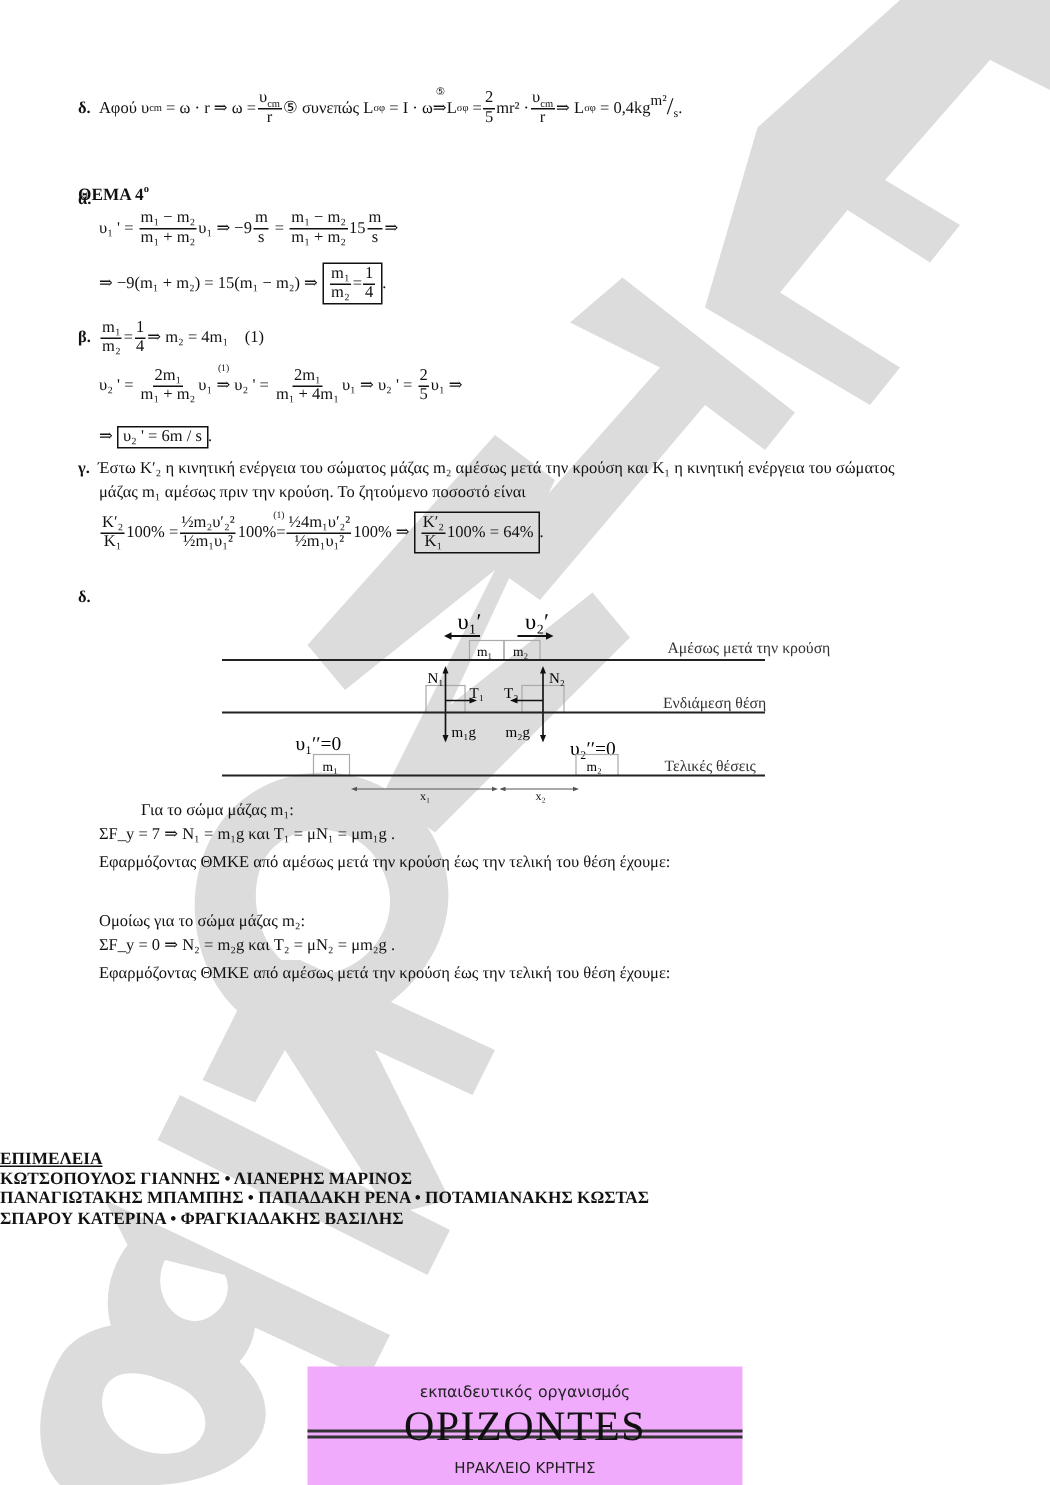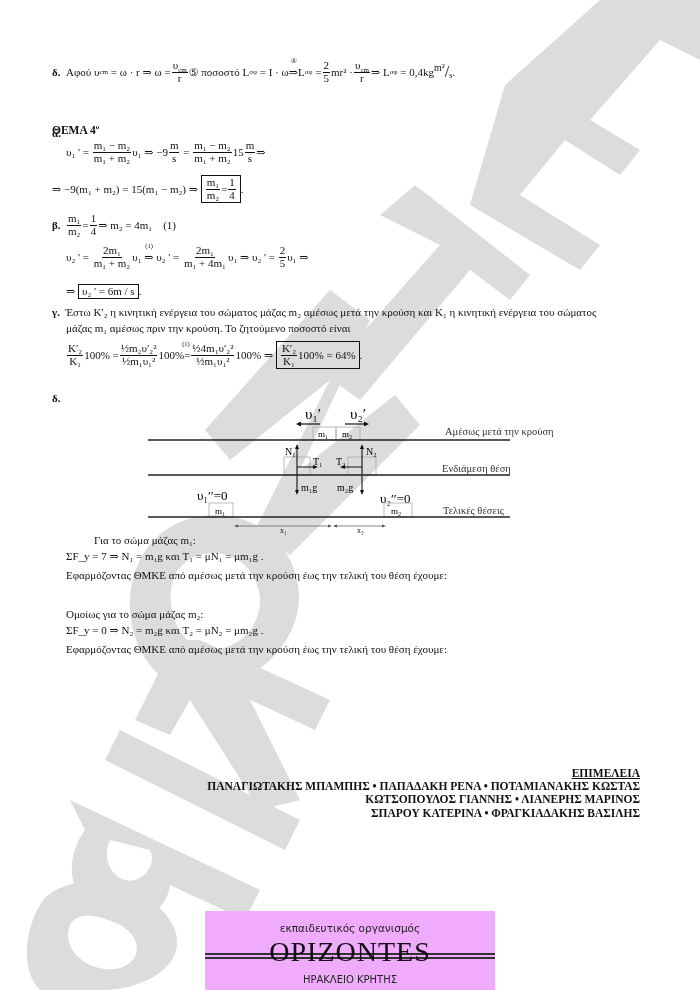--- a/index.html
+++ b/index.html
@@ -10,21 +10,21 @@
   .abs { position:absolute; white-space:nowrap; line-height:1; }
   .b { font-weight:bold;margin-top:24px; }
   .frac { display:inline-flex; flex-direction:column; align-items:center; vertical-align:middle; margin:0 1px; }
   .frac > span { display:block; padding:0 1px; line-height:1.05; }
   .frac > span.num { border-bottom:1px solid #111; }
   .row { display:flex; align-items:center; white-space:nowrap; }
   sub, sup { font-size:7px; line-height:0; }
   .box { border:1.3px solid #111; padding:1px 3px; display:inline-flex; align-items:center; }
   .lab { font-weight:bold; }
   .sig-title { text-decoration:underline; }
-  .sig { position:absolute; left:0; width:640px; text-align:right; font-weight:bold; font-size:11.5px; line-height:1.15; }
+  .sig { position:absolute; left:0; width:640px; text-align:left; font-weight:bold; font-size:11.5px; line-height:1.15; }
   svg text { font-family:"Liberation Serif", serif; }
 </style>
 </head>
 <body>
 
 <svg class="wm" viewBox="0 0 700 990">
   <g fill="#dcdcdc">
 
     <polygon points="505,85 600,0 700,0 700,60 660,40 590,120 640,150 620,175 565,140 520,195 600,245 580,270 470,205"></polygon>
 
@@ -49,21 +49,21 @@
   <div class="abs row" style="left:52px; top:60px; font-size:11px;">
     <span class="lab">δ.</span>&nbsp;&nbsp;
     <span>Αφού</span>&nbsp;
     <span>υ</span><sub>cm</sub>&nbsp;
     <span>= ω · r ⇒ ω =</span>
     <span class="frac">
         <span class="num"><span>υ</span><sub>cm</sub></span>
         <span>r</span>
       </span>
     <span>⑤</span>&nbsp;
-    <span>ποσοστό</span>&nbsp;
+    <span>συνεπώς</span>&nbsp;
     <span>L</span><sub>σφ</sub>&nbsp;
     <span>= I · ω</span>
     <span style="position:relative; display:inline-block;">⇒<span style="position:absolute; left:2px; top:-9px; font-size:7px;">⑤</span></span>
     <span>L</span><sub>σφ</sub>&nbsp;=
     <span class="frac">
         <span class="num">2</span>
         <span>5</span>
       </span>
     <span>mr²  ·</span>
     <span class="frac">
@@ -98,21 +98,21 @@
         <span class="num">m₁ − m₂</span>
         <span>m₁ + m₂</span>
       </span>
     <span>15</span>
     <span class="frac">
         <span class="num">m</span>
         <span>s</span>
       </span>
     <span>⇒</span>
   </div>
-  <div class="abs row" style="left:52px; top:175px;">
+  <div class="abs row" style="left:66px; top:175px;">
     <span>⇒ −9(m₁ + m₂) = 15(m₁ − m₂) ⇒</span>&nbsp;
     <span class="box">
       <span class="frac">
           <span class="num">m₁</span>
           <span>m₂</span>
         </span>
       <span>=</span>
       <span class="frac">
           <span class="num">1</span>
           <span>4</span>
@@ -254,22 +254,22 @@
 
   <div class="abs" style="left:66px; top:535px;margin-left:28px;">Για το σώμα μάζας m₁:</div>
   <div class="abs" style="left:66px; top:551px;">ΣF_y = 7 ⇒ N₁ = m₁g   και  T₁ = μN₁ = μm₁g .</div>
   <div class="abs" style="left:66px; top:570px;">Εφαρμόζοντας ΘΜΚΕ από αμέσως μετά την κρούση έως την τελική του θέση έχουμε:</div>
   <div class="abs" style="left:66px; top:609px;">Ομοίως για το σώμα μάζας m₂:</div>
   <div class="abs" style="left:66px; top:625px;">ΣF_y = 0 ⇒ N₂ = m₂g   και  T₂ = μN₂ = μm₂g .</div>
   <div class="abs" style="left:66px; top:644px;">Εφαρμόζοντας ΘΜΚΕ από αμέσως μετά την κρούση έως την τελική του θέση έχουμε:</div>
 
   <div class="sig" style="top:767px;">
     <div class="sig-title">ΕΠΙΜΕΛΕΙΑ</div>
+    <div>ΚΩΤΣΟΠΟΥΛΟΣ ΓΙΑΝΝΗΣ • ΛΙΑΝΕΡΗΣ ΜΑΡΙΝΟΣ</div>
     <div>ΠΑΝΑΓΙΩΤΑΚΗΣ ΜΠΑΜΠΗΣ • ΠΑΠΑΔΑΚΗ ΡΕΝΑ • ΠΟΤΑΜΙΑΝΑΚΗΣ ΚΩΣΤΑΣ</div>
-    <div>ΚΩΤΣΟΠΟΥΛΟΣ ΓΙΑΝΝΗΣ • ΛΙΑΝΕΡΗΣ ΜΑΡΙΝΟΣ</div>
     <div>ΣΠΑΡΟΥ ΚΑΤΕΡΙΝΑ • ΦΡΑΓΚΙΑΔΑΚΗΣ ΒΑΣΙΛΗΣ</div>
   </div>
 
   <div class="abs" style="left:205px; top:911px; width:290px; height:88px; background:#f0abfc;">
     <div style="position:absolute; left:0; top:12px; width:100%; text-align:center; font-family:'DejaVu Sans', sans-serif; font-size:10.5px; color:#222;">εκπαιδευτικός οργανισμός</div>
     <div style="position:absolute; left:0; top:42px; width:100%; height:1.5px; background:#333;"></div>
     <div style="position:absolute; left:0; top:46px; width:100%; height:1.5px; background:#333;"></div>
     <div style="position:absolute; left:0; top:27px; width:100%; text-align:center; font-family:'Liberation Serif', serif; font-size:28px; letter-spacing:1px; color:#111; line-height:1;">OPIZONTES</div>
     <div style="position:absolute; left:0; top:64px; width:100%; text-align:center; font-family:'DejaVu Sans', sans-serif; font-size:10px; color:#222;">ΗΡΑΚΛΕΙΟ ΚΡΗΤΗΣ</div>
   </div>

